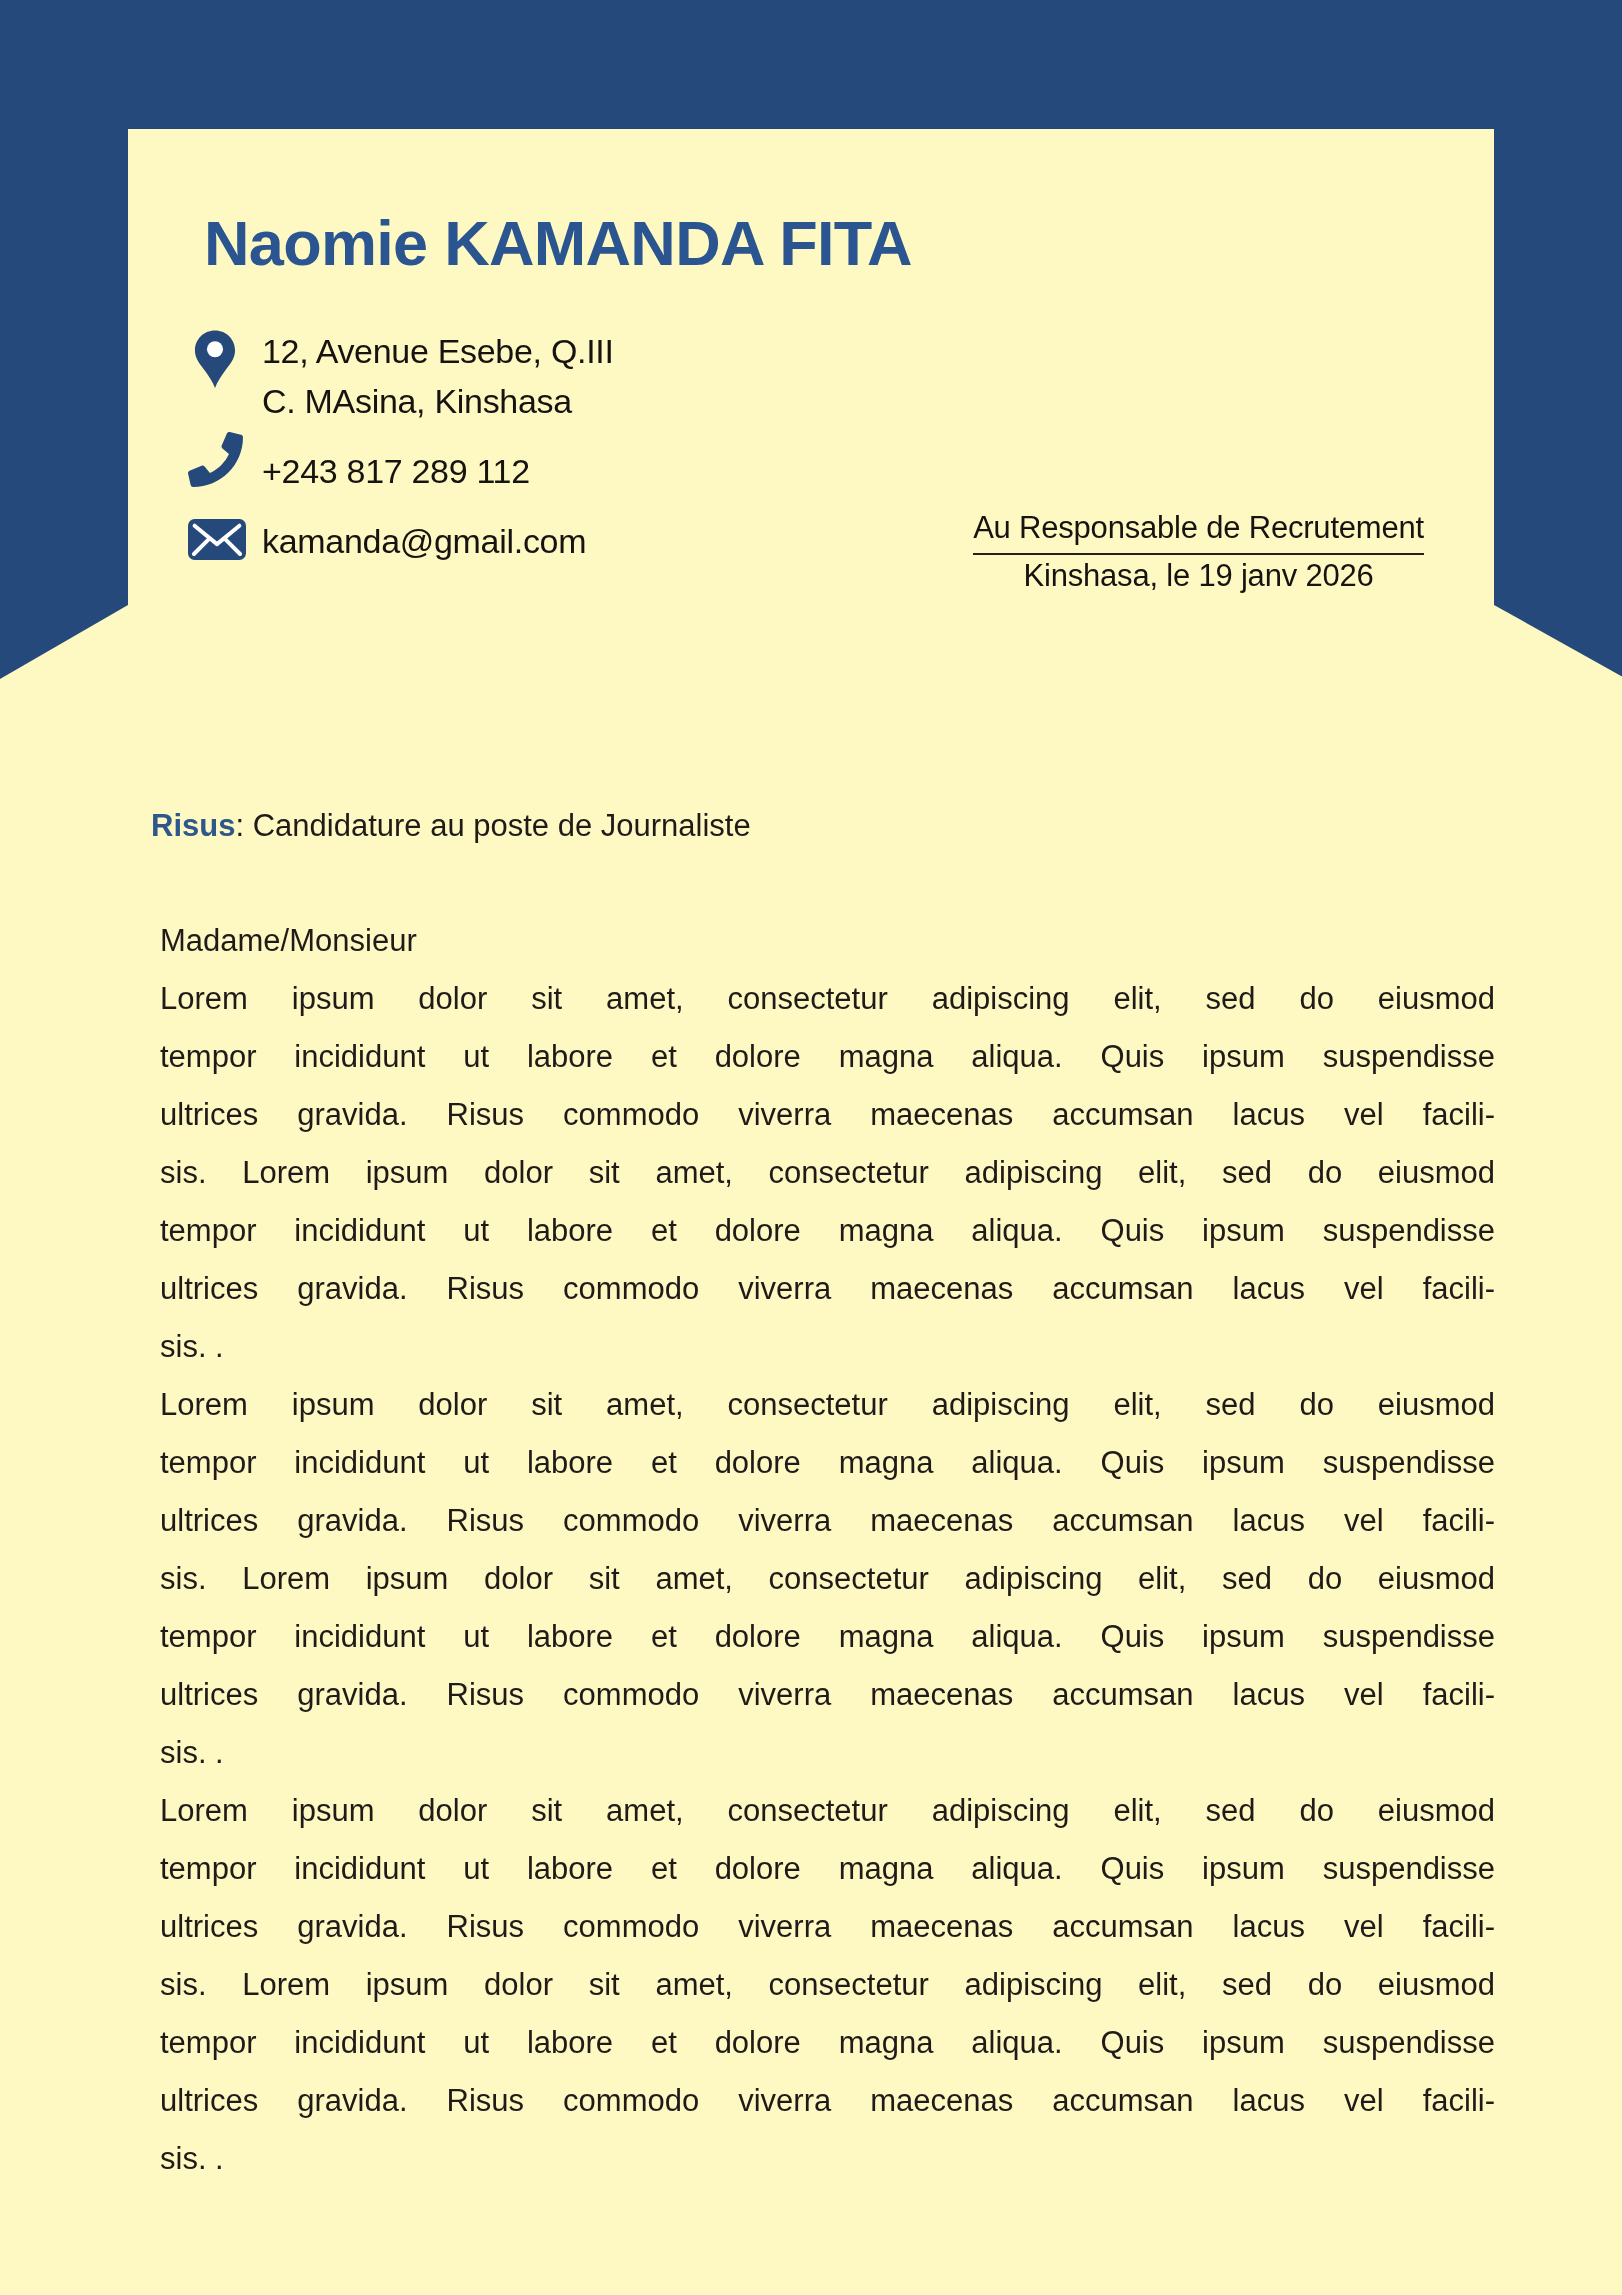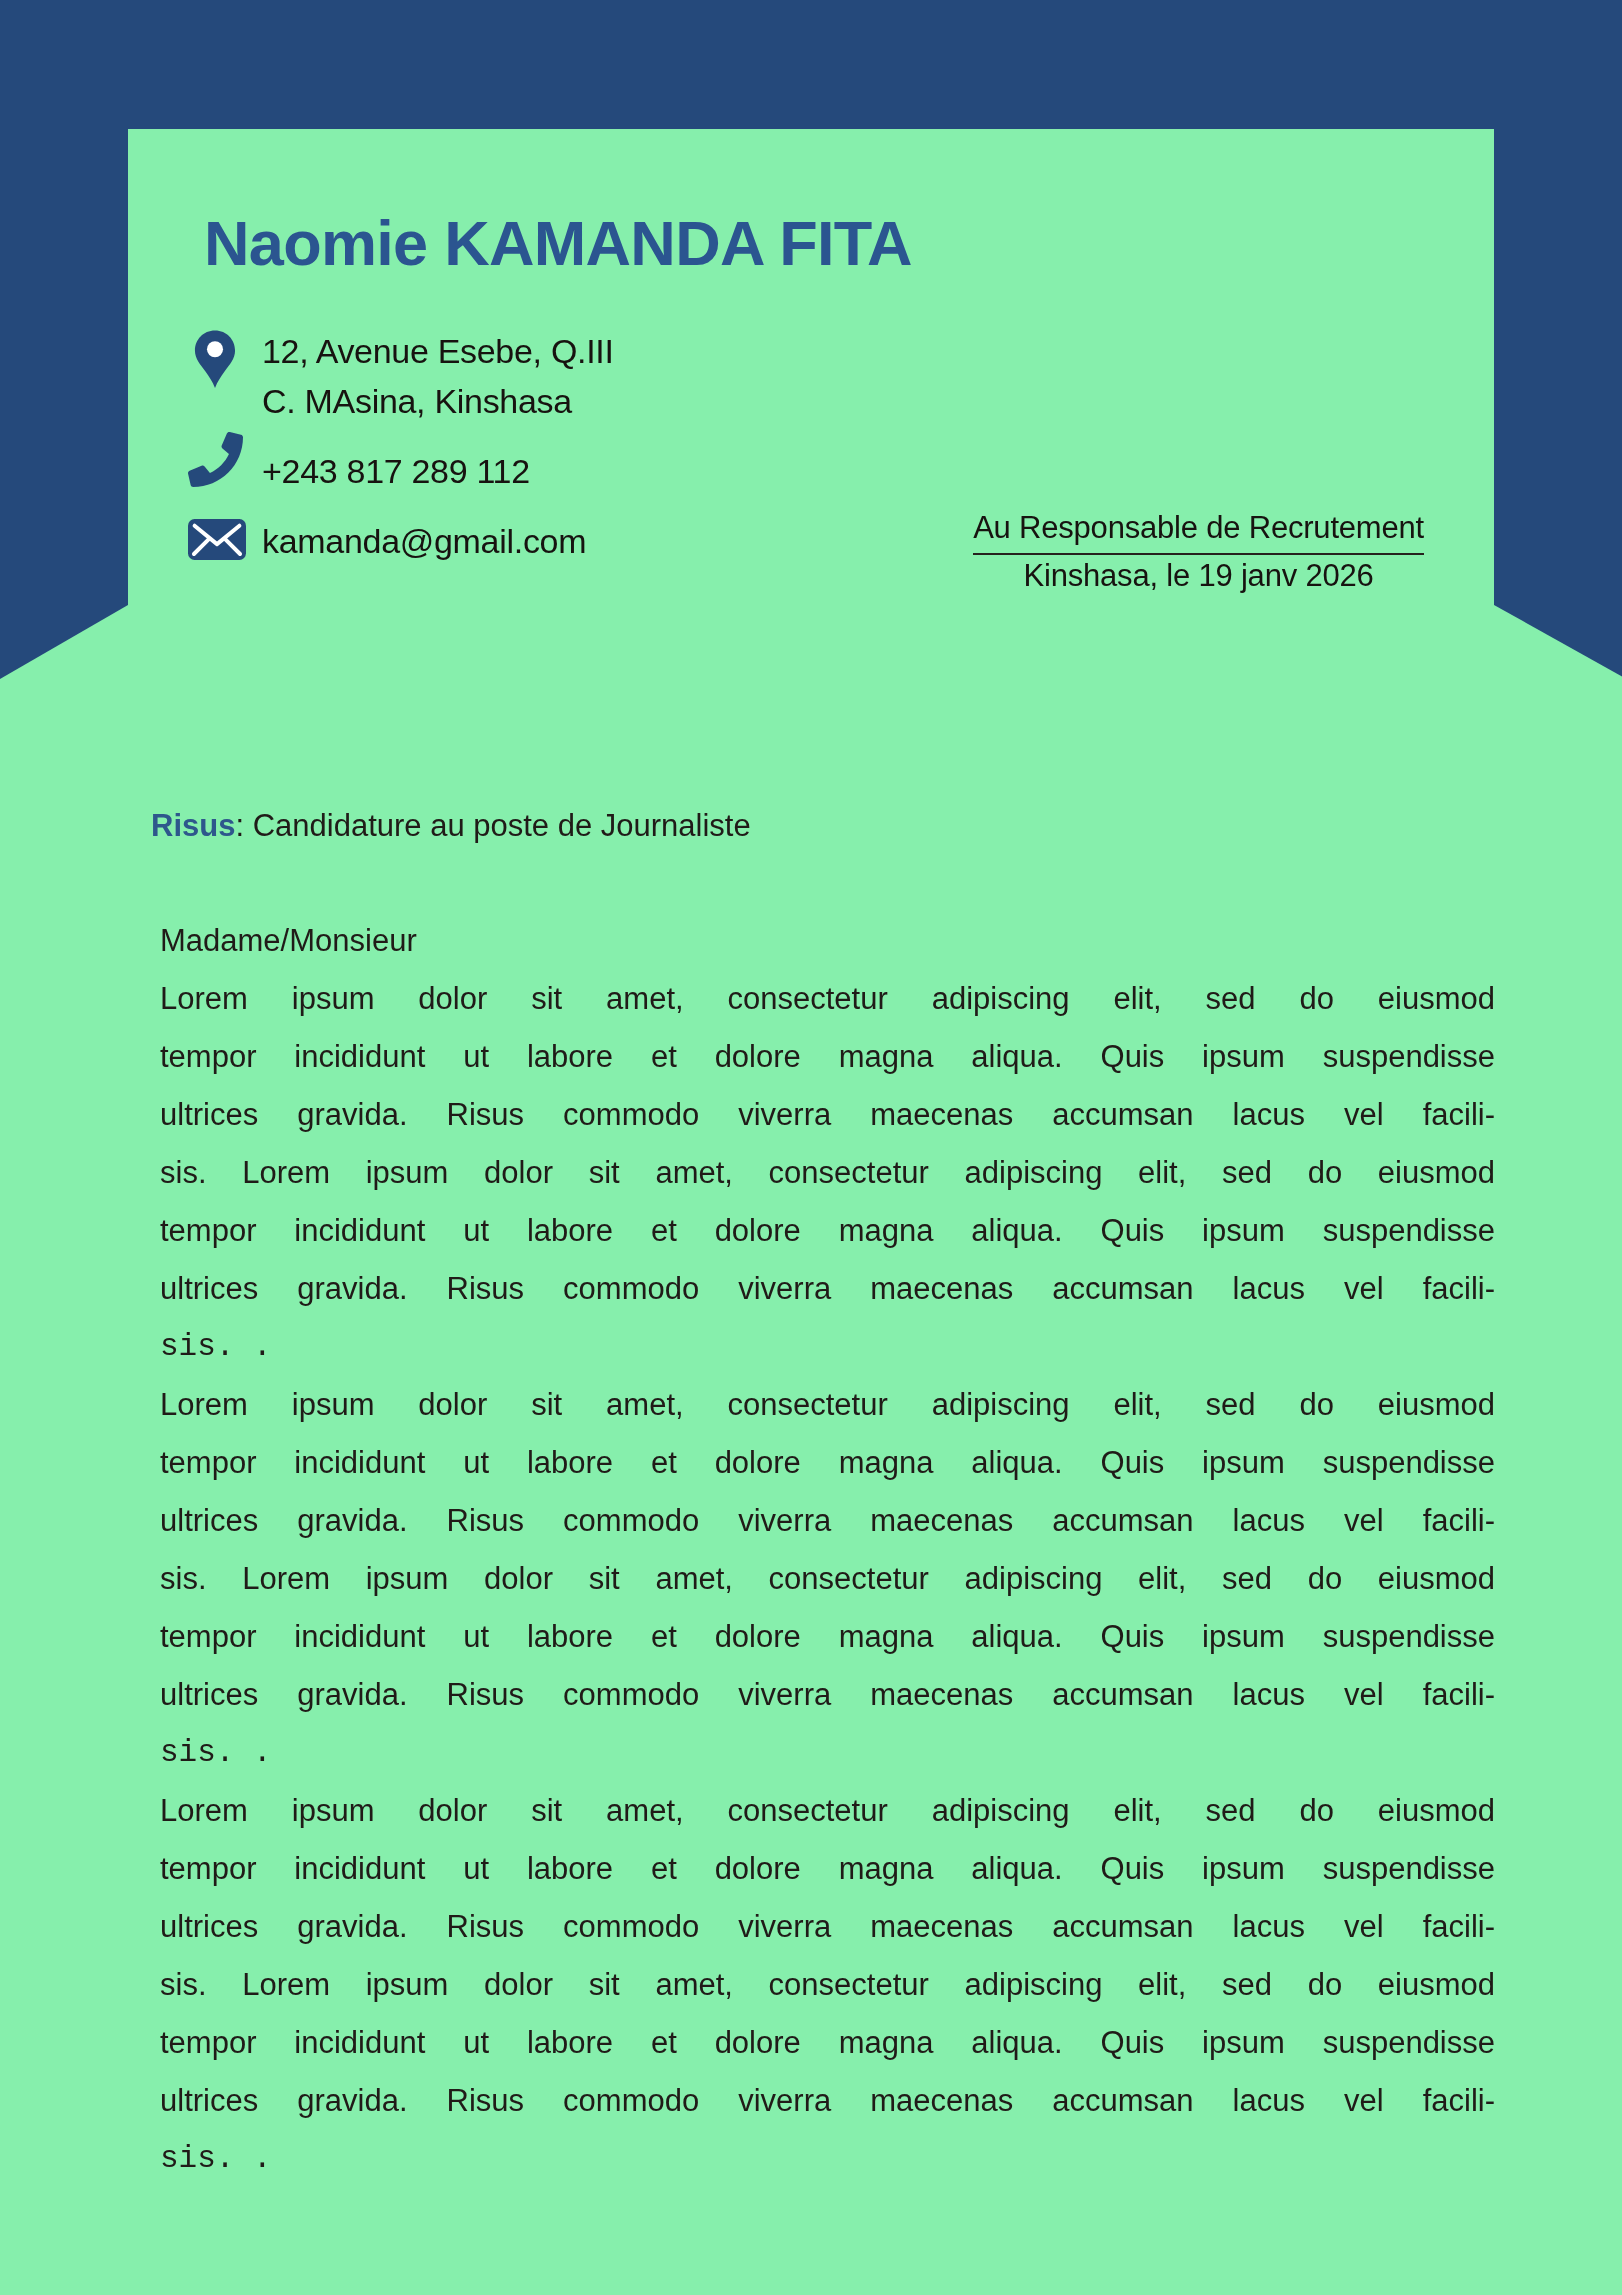--- a/index.html
+++ b/index.html
@@ -1,19 +1,19 @@
 <!DOCTYPE html>
 <html style="font-size:10.5px"><head>
 <meta charset="utf-8">
 <style>
   html,body{margin:0;padding:0;background:#e8e8e8;}
   .canvas{
     position:relative;
     width:1623px;height:2295px;
-    background:#86efac;
+    background:#fef9c3;
     overflow:hidden;
     font-family:"Liberation Sans", sans-serif;
   }
   
   .band-top{
     position:absolute;left:0;top:0;width:1623px;height:129px;
     background:var(--band);
   }
   .ribbon-left{
     position:absolute;left:0;top:0;width:128px;height:679px;
@@ -64,21 +64,21 @@
     position:absolute;left:151px;top:797px;
     font-size:31px;line-height:58px;color:#201b18;white-space:nowrap;
   }
   .subject .lbl{font-weight:bold;color:var(--objet);}
   .body-block{
     position:absolute;left:160px;top:912px;width:1335px;
     font-size:31px;line-height:58px;color:#201b18;
   }
   .salutation{white-space:nowrap;}
   .pline{text-align:justify;text-align-last:justify;}
-  .pline.last{text-align:justify;text-align-last:left;font-family:Liberation Mono, monospace;}
+  .pline.last{text-align:justify;text-align-last:left;}
 </style>
 </head>
 <body>
 
 <div class="canvas" style="--band: #25497B; --name: #2B5590; --accent: #2B5593; --objet: #2E578C;">
 
   <div class="band-top"></div>
   <div class="ribbon-left"></div>
   <div class="ribbon-right"></div>
 

